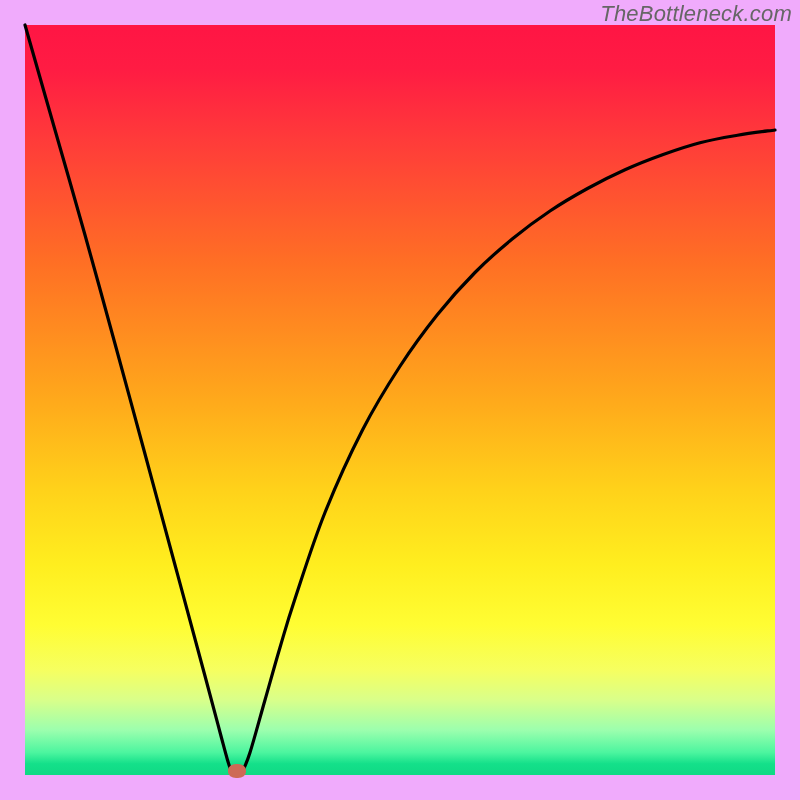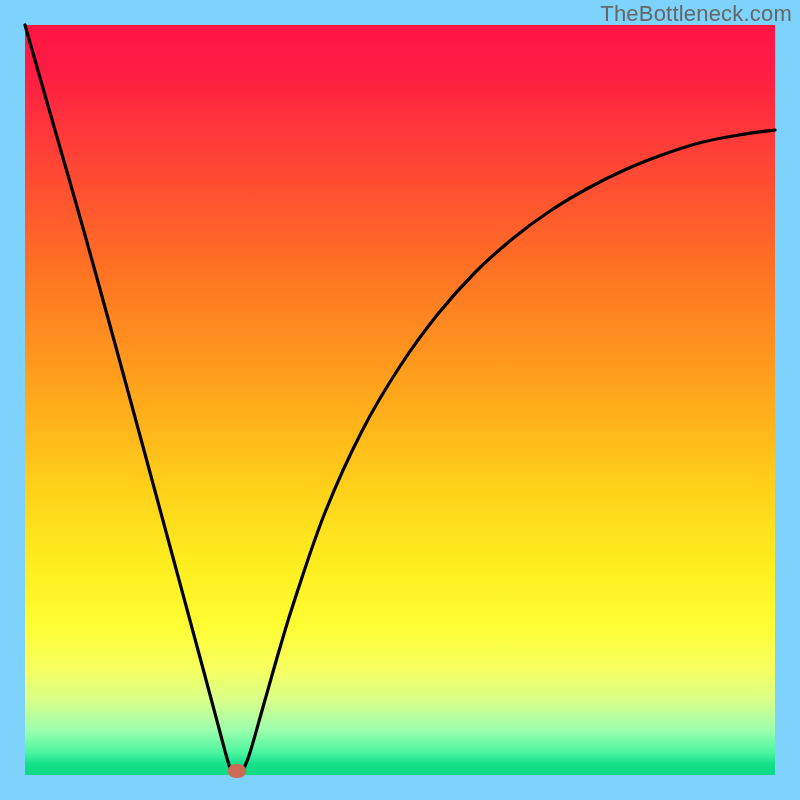--- a/index.html
+++ b/index.html
@@ -7,22 +7,23 @@
     padding: 0;
     width: 800px;
     height: 800px;
     background: #000;
     overflow: hidden;
     font-family: Arial, Helvetica, sans-serif;
   }
   .outer {
     width: 800px;
     height: 800px;
-    background: #7dd3fc;
+    background: #f0abfc;
     position: relative;
+    font-style: italic;
   }
   .watermark {
     position: absolute;
     top: 1px;
     right: 8px;
     color: #666;
     font-size: 22px;
     font-weight: 500;
     letter-spacing: 0.2px;
   }

